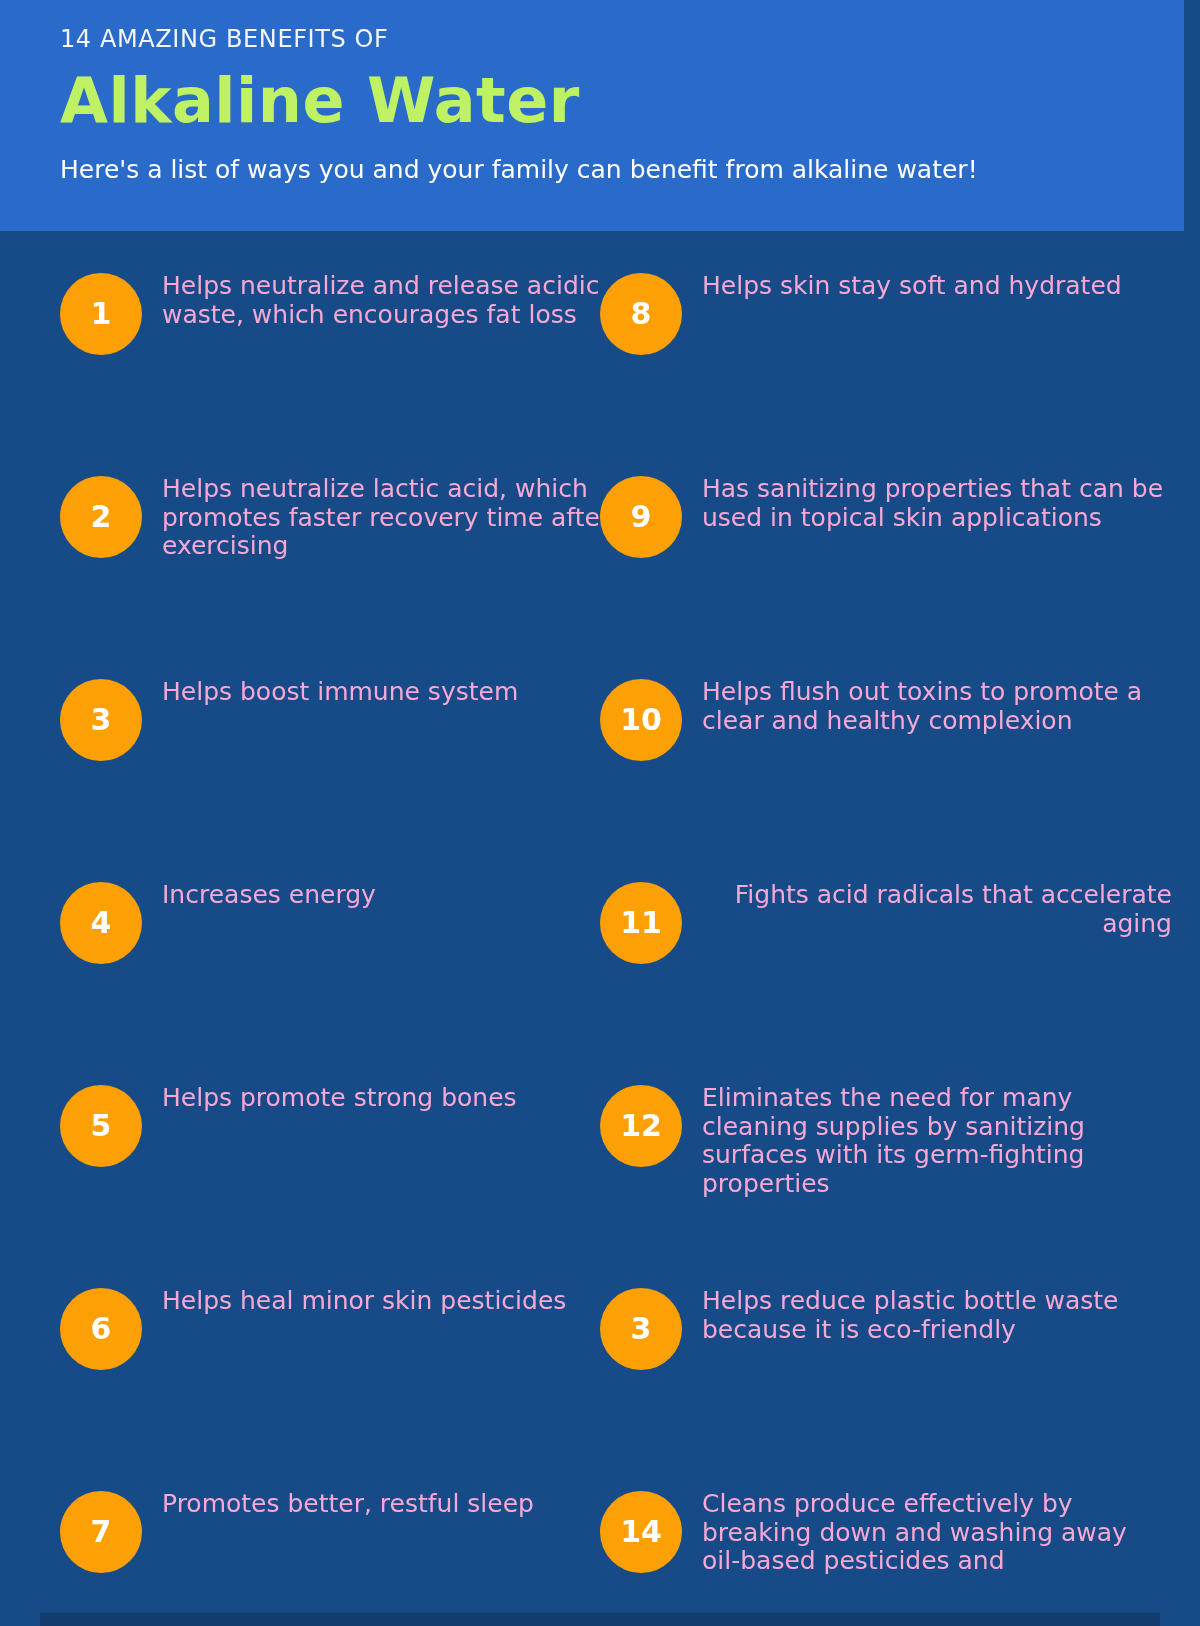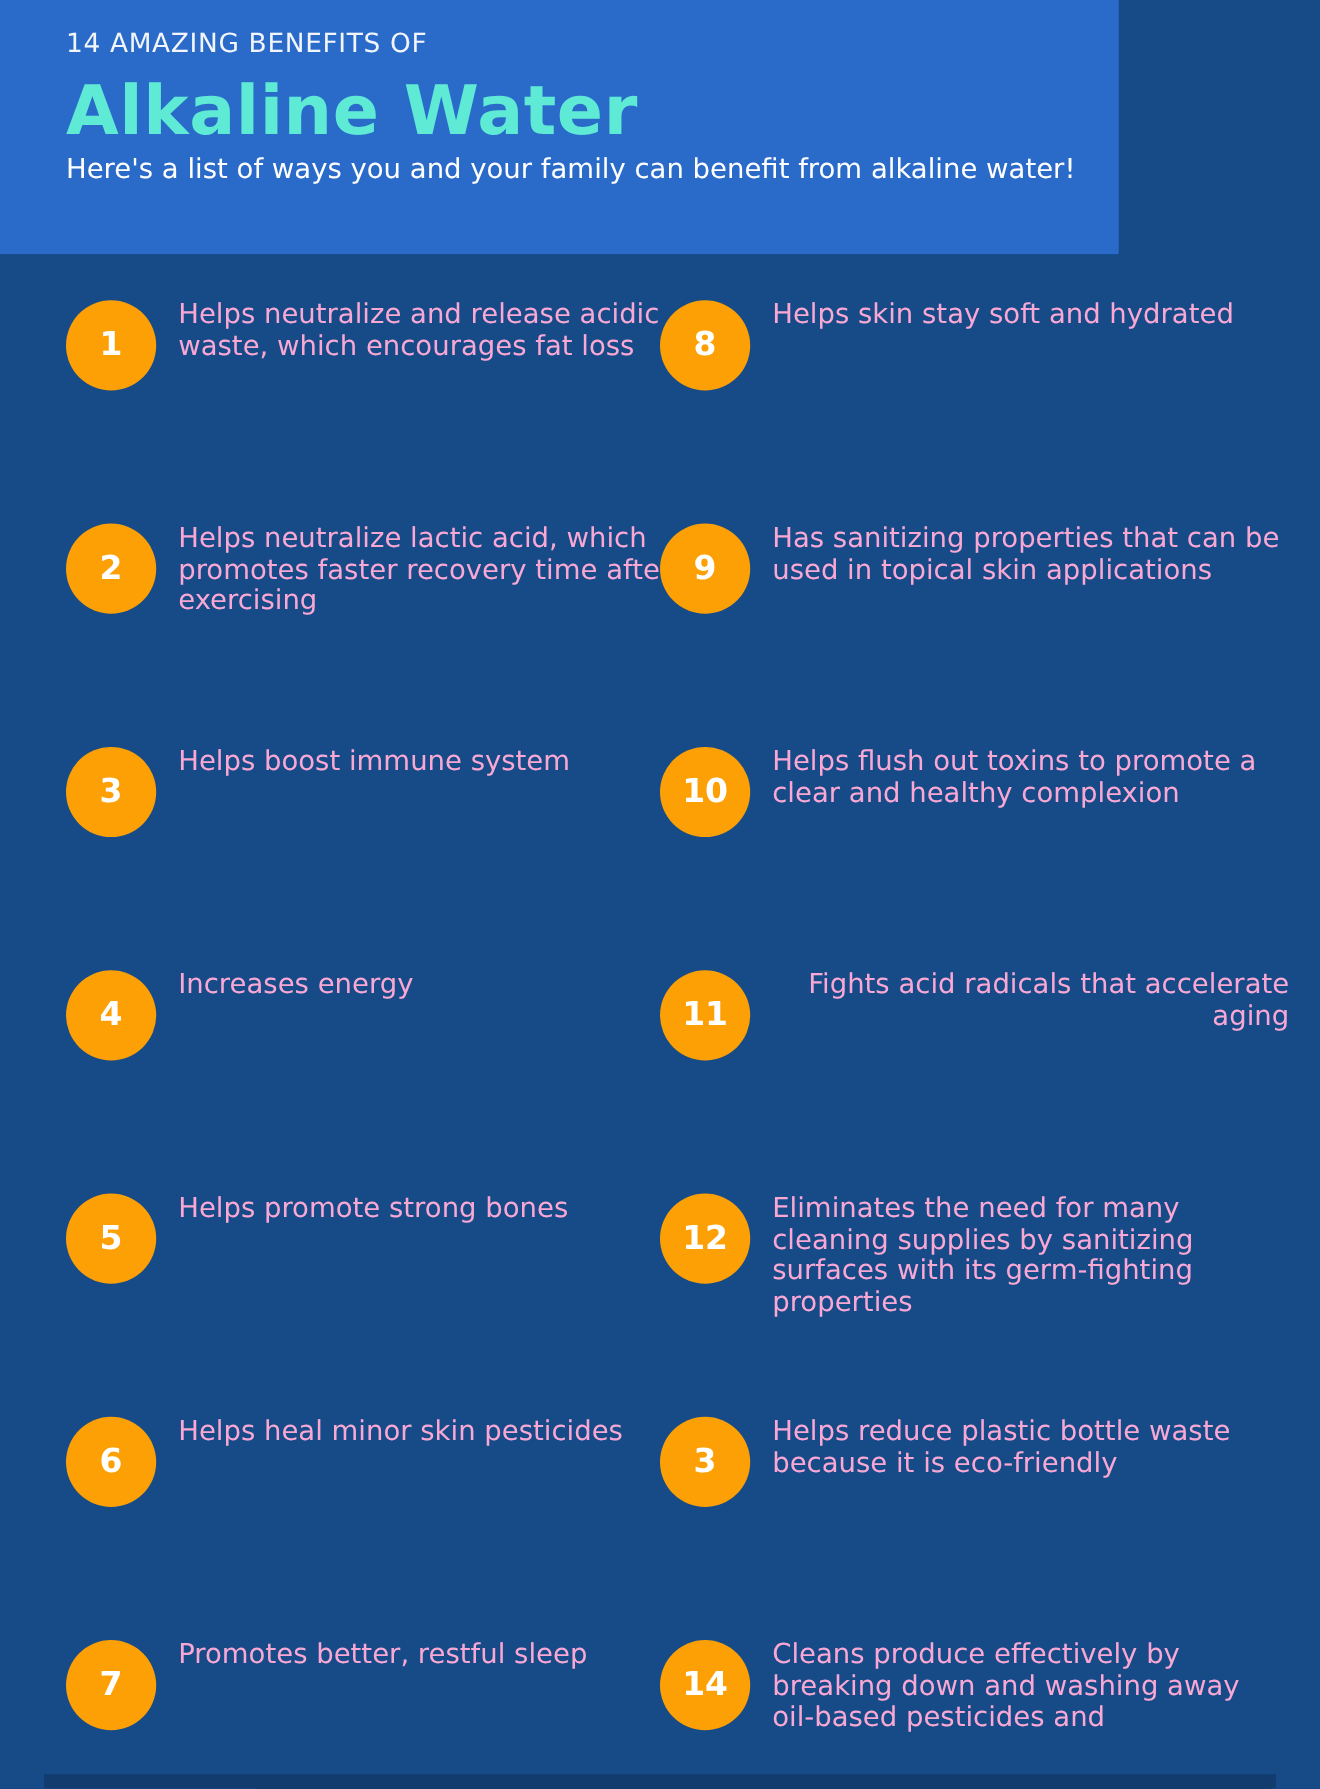--- a/index.html
+++ b/index.html
@@ -22,54 +22,54 @@
     height: 1626px;
     background: #164b88;
     overflow: hidden;
   }
 
   
   .header {
     position: absolute;
     left: 0;
     top: 0;
-    width: 1017px;
+    width: 1184px;
     height: 231px;
     background: #2a6bca;
     padding: 26px 60px 0 60px;
   }
 
   .eyebrow {
     font-family: "DejaVu Sans", sans-serif;
     font-size: 24px;
     letter-spacing: 0.6px;
     color: #f2f5fa;
     font-weight: 400;
     line-height: 1.1;
     white-space: nowrap;
   }
 
   .title {
     font-family: "DejaVu Sans", sans-serif;
     font-size: 62px;
     font-weight: 700;
-    color: #5eead4;
+    color: #bef264;
     line-height: 1.12;
     margin-top: 14px;
     letter-spacing: 0.5px;
     white-space: nowrap;
   }
 
   .subtitle {
     font-family: "DejaVu Sans", sans-serif;
     font-size: 25px;
     font-weight: 400;
     color: #ffffff;
     line-height: 1.15;
-    margin-top: 4px;
+    margin-top: 20px;
     white-space: nowrap;
   }
 
   
   .grid {
     position: absolute;
     left: 0;
     top: 231px;
     width: 1200px;
     height: 1395px;

